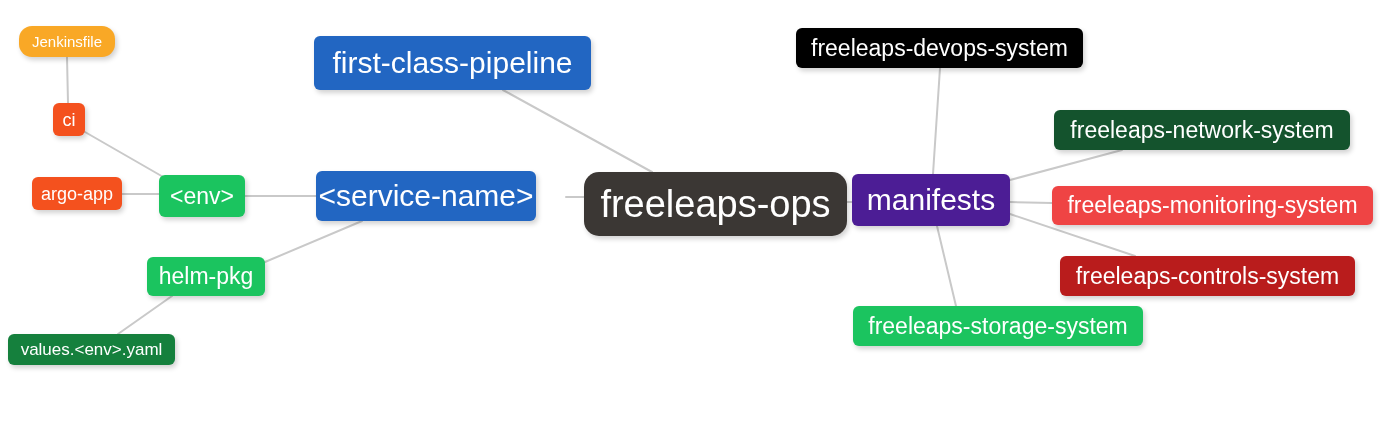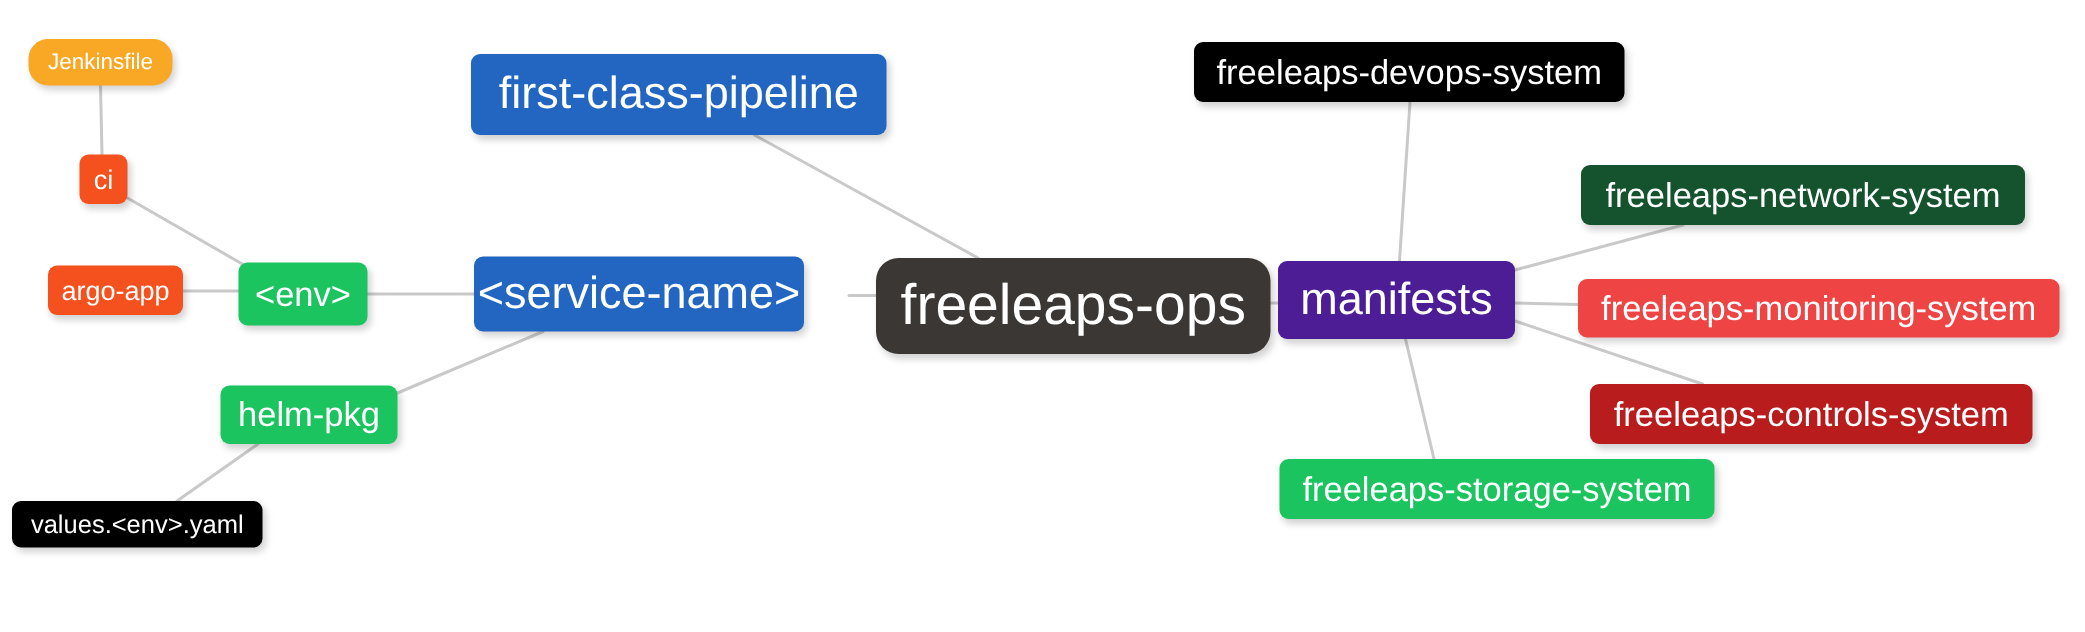--- a/index.html
+++ b/index.html
@@ -60,16 +60,16 @@
       <div class="node" style="left: 852px; top: 174px; width: 158px; height: 52px; background: #4c1d95; font-size: 30px;">manifests</div>
       <div class="node" style="left: 159px; top: 175px; width: 86px; height: 42px; background: rgb(27, 196, 95); font-size: 23px;">&lt;env&gt;</div>
       <div class="node" style="left: 147px; top: 257px; width: 118px; height: 39px; background: rgb(27, 196, 95); font-size: 23px;">helm-pkg</div>
       <div class="node" style="left: 796px; top: 28px; width: 287px; height: 40px; background: #000000; font-size: 23px;">freeleaps-devops-system</div>
       <div class="node" style="left: 1054px; top: 110px; width: 296px; height: 40px; background: #14532d; font-size: 23px;">freeleaps-network-system</div>
       <div class="node" style="left: 1052px; top: 186px; width: 321px; height: 39px; background: #ef4444; font-size: 23px;">freeleaps-monitoring-system</div>
       <div class="node" style="left: 1060px; top: 256px; width: 295px; height: 40px; background: #b91c1c; font-size: 23px;">freeleaps-controls-system</div>
       <div class="node" style="left: 819px; top: 306px; width: 290px; height: 40px; background: rgb(27, 196, 95); font-size: 23px; margin-left: 34px;">freeleaps-storage-system</div>
       <div class="node" style="left: 53px; top: 103px; width: 32px; height: 33px; background: rgb(244, 81, 30); font-size: 18px;">ci</div>
       <div class="node" style="left: 32px; top: 177px; width: 90px; height: 33px; background: rgb(244, 81, 30); font-size: 18px;">argo-app</div>
-      <div class="node" style="left: 8px; top: 334px; width: 167px; height: 31px; background: #000000; font-size: 17px;">values.&lt;env&gt;.yaml</div>
+      <div class="node" style="left: 8px; top: 334px; width: 167px; height: 31px; background: #15803d; font-size: 17px;">values.&lt;env&gt;.yaml</div>
       <div class="node" style="left: 19px; top: 26px; width: 96px; height: 31px; background: rgb(249, 168, 38); font-size: 15px; border-radius: 13px;">Jenkinsfile</div>
     </div>
 </div>
 
 </body></html>

